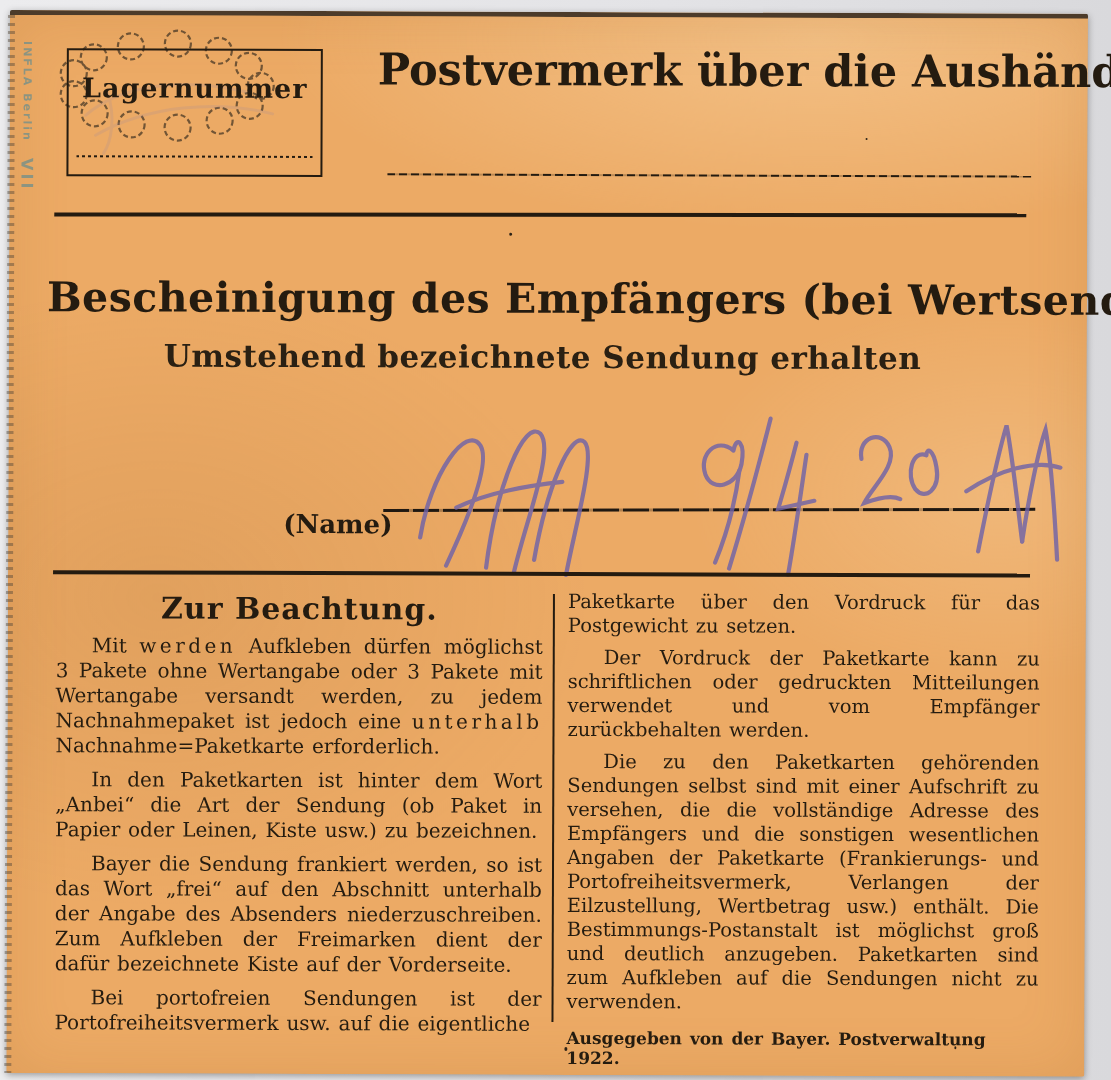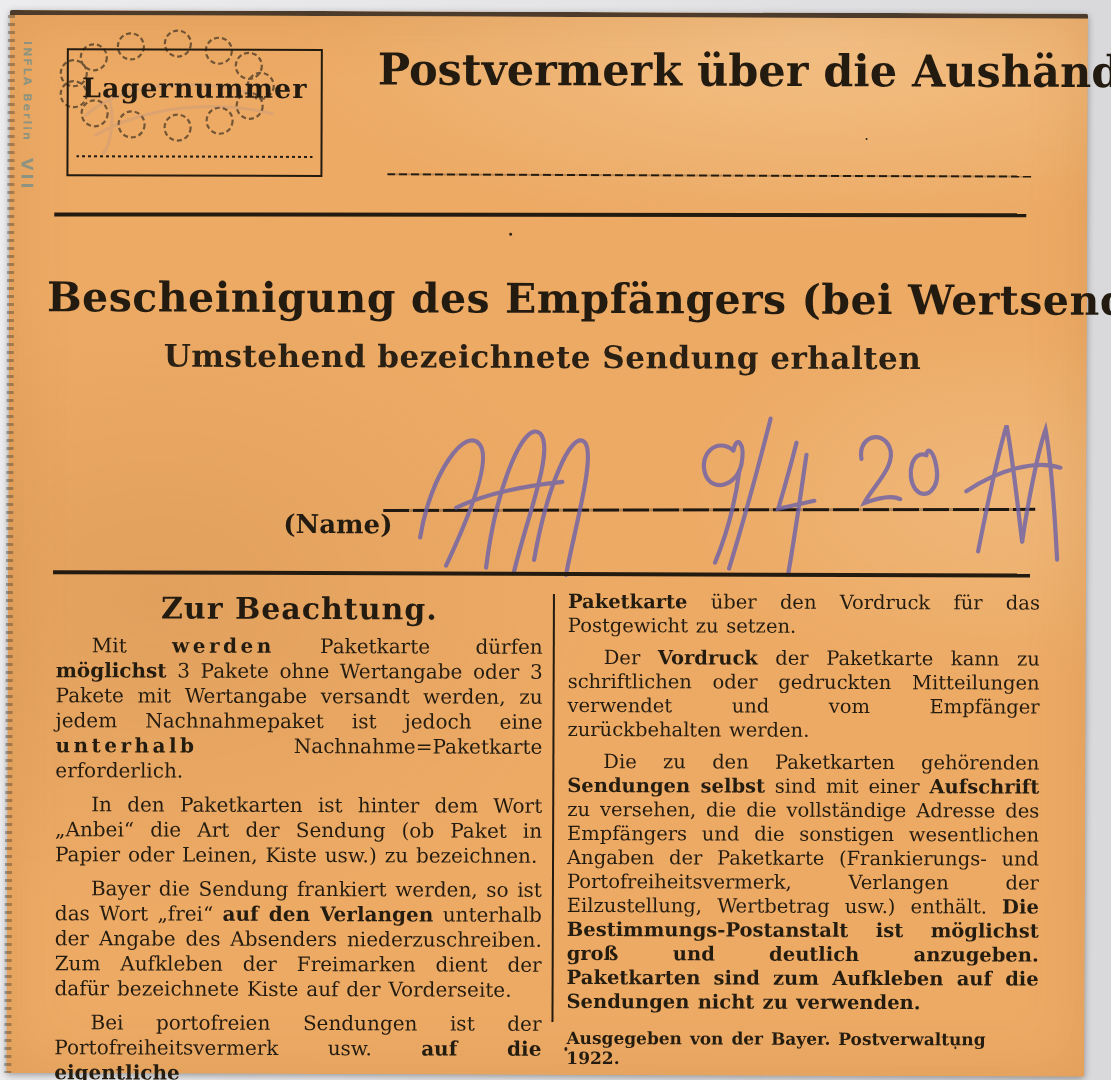--- a/index.html
+++ b/index.html
@@ -86,21 +86,21 @@
   .notes-heading{
     text-align:center;font-size:30px;font-weight:700;color:#241b10;
     margin:2px 40px 8px 40px;letter-spacing:1px;
   }
   .para{
     font-size:20px;line-height:25px;text-align:justify;color:#251c10;
     text-indent:36px;margin-bottom:9px;word-spacing:1.5px;
   }
   .col-right .para{font-size:19.5px;line-height:24px;margin-bottom:8px;}
   .para.noindent{text-indent:0;}
-  .seg-b{font-weight:700;margin-top:12px;}
+  .seg-b{font-weight:400;margin-top:12px;}
   .seg-sp{letter-spacing:3.5px;}
   .notes-footer{
     margin-top:14px;font-size:17px;font-weight:700;color:#251c10;word-spacing:2px;
   }
   .speck{position:absolute;background:#2c2216;border-radius:50%;}
 </style>
 </head>
 <body>
 
 <div class="card">
@@ -171,23 +171,23 @@
       <path d="M628,100 C660,78 698,68 722,76"></path>
     </g>
   </svg>
 
   <div class="rule rule-mid"></div>
 
   <div class="notes">
     <div class="col-left">
       <div class="notes-heading">Zur Beachtung.</div>
       <div id="left-paras">
-          <div class="para"><span>Mit </span><span class="seg-b seg-sp">werden</span><span> Paketkarte dürfen </span><span class="seg-b">möglichst</span><span> 3 Pakete ohne Wertangabe oder 3 Pakete mit Wertangabe versandt werden, zu jedem Nachnahmepaket ist jedoch eine </span><span class="seg-b seg-sp">unterhalb</span><span> Nachnahme=Paketkarte erforderlich.</span></div>
+          <div class="para"><span>Mit </span><span class="seg-b seg-sp">werden</span><span> Aufkleben dürfen </span><span class="seg-b">möglichst</span><span> 3 Pakete ohne Wertangabe oder 3 Pakete mit Wertangabe versandt werden, zu jedem Nachnahmepaket ist jedoch eine </span><span class="seg-b seg-sp">unterhalb</span><span> Nachnahme=Paketkarte erforderlich.</span></div>
           <div class="para"><span>In den Paketkarten ist hinter dem Wort „Anbei“ die Art der Sendung (ob Paket in Papier oder Leinen, Kiste usw.) zu bezeichnen.</span></div>
-          <div class="para"><span>Bayer die Sendung frankiert werden, so ist das Wort „frei“ </span><span class="seg-b">auf den Verlangen</span><span> unterhalb der Angabe des Absenders niederzuschreiben. Zum Aufkleben der Freimarken dient der dafür bezeichnete Kiste auf der Vorderseite.</span></div>
+          <div class="para"><span>Bayer die Sendung frankiert werden, so ist das Wort „frei“ </span><span class="seg-b">auf den Abschnitt</span><span> unterhalb der Angabe des Absenders niederzuschreiben. Zum Aufkleben der Freimarken dient der dafür bezeichnete Kiste auf der Vorderseite.</span></div>
           <div class="para"><span>Bei portofreien Sendungen ist der Portofreiheitsvermerk usw. </span><span class="seg-b">auf die eigentliche</span></div>
         </div>
     </div>
     <div class="col-divider"></div>
     <div class="col-right">
       <div id="right-paras">
           <div class="para noindent"><span class="seg-b">Paketkarte</span><span> über den Vordruck für das Postgewicht zu setzen.</span></div>
           <div class="para"><span>Der </span><span class="seg-b">Vordruck</span><span> der Paketkarte kann zu schriftlichen oder gedruckten Mitteilungen verwendet und vom Empfänger zurückbehalten werden.</span></div>
           <div class="para"><span>Die zu den Paketkarten gehörenden </span><span class="seg-b">Sendungen selbst</span><span> sind mit einer </span><span class="seg-b">Aufschrift</span><span> zu versehen, die die vollständige Adresse des Empfängers und die sonstigen wesentlichen Angaben der Paketkarte (Frankierungs- und Portofreiheitsvermerk, Verlangen der Eilzustellung, Wertbetrag usw.) enthält. </span><span class="seg-b">Die Bestimmungs-Postanstalt ist möglichst groß und deutlich anzugeben. Paketkarten sind zum Aufkleben auf die Sendungen nicht zu verwenden.</span></div>
         </div>

